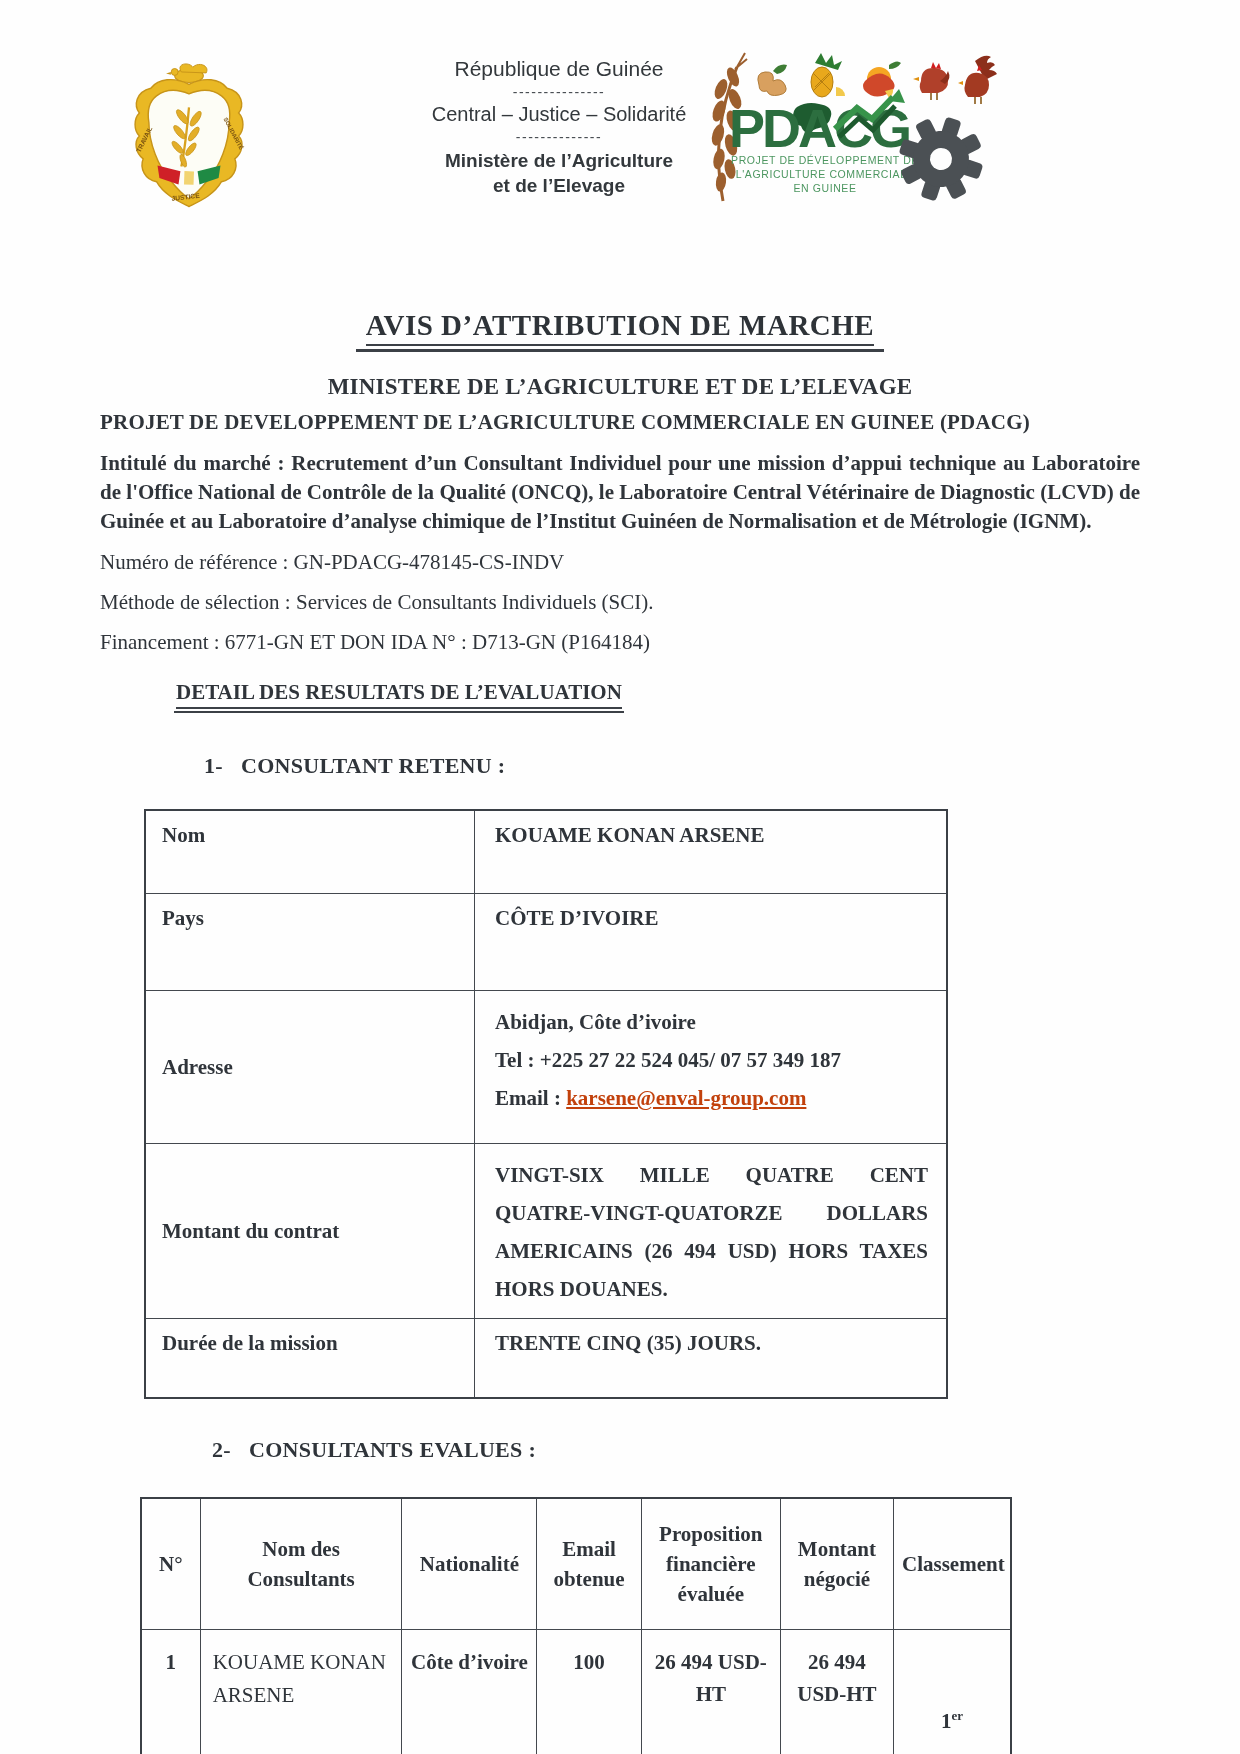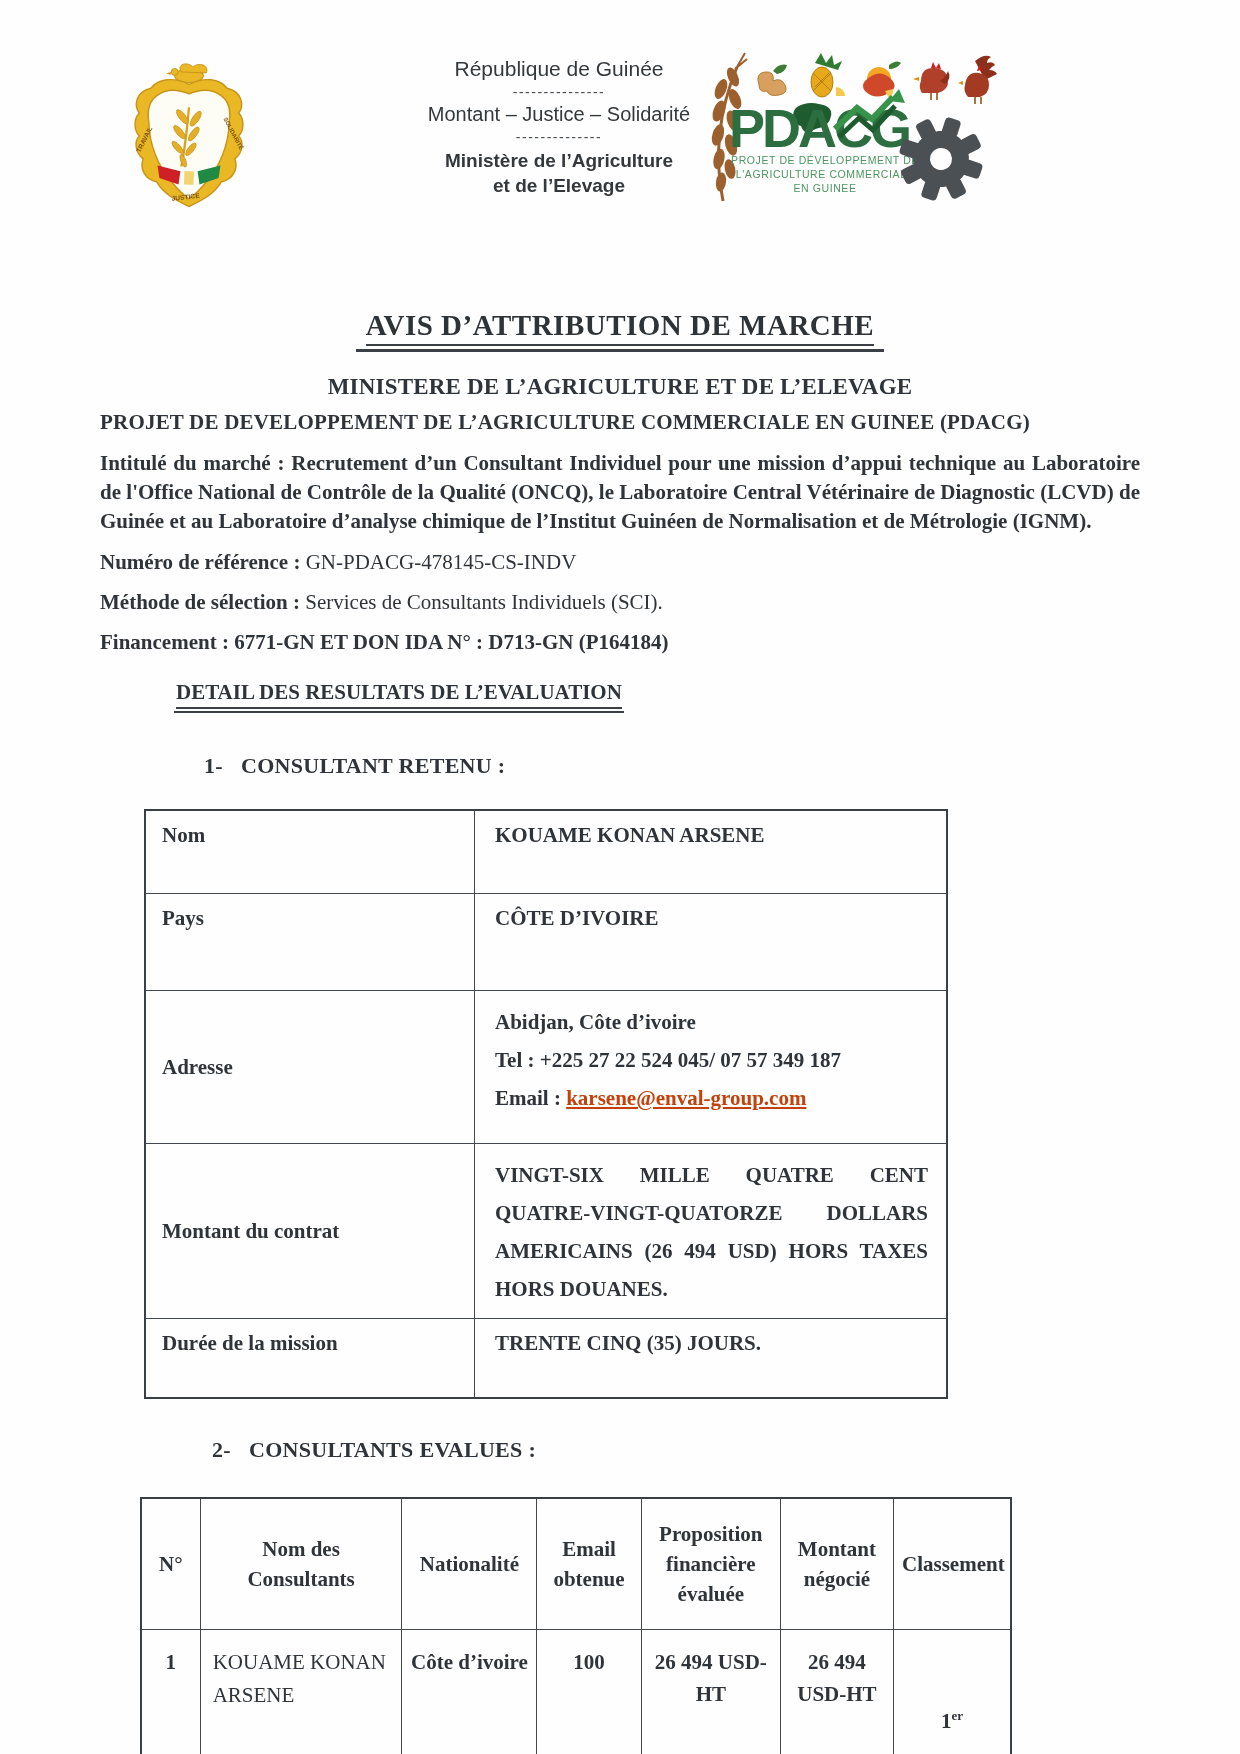--- a/index.html
+++ b/index.html
@@ -40,21 +40,21 @@
   .doc-title:after{content:"";display:block;height:2px;background:#3b4046;margin-top:2px;}
   .sub1{text-align:center;font-size:23px;font-weight:bold;margin-top:22px;letter-spacing:.2px;}
   .sub2{text-align:left;font-size:21px;font-weight:bold;margin-top:10px;white-space:nowrap;letter-spacing:.2px;}
   
   .para{
     margin:14px 0 0 0;
     font-size:21px;font-weight:bold;line-height:29px;
     text-align:justify;
   }
   .field{margin:13px 0 0 0;font-size:21px;line-height:27px;}
-  .field b{font-weight:bold;}
+  .field b{font-weight:normal;}
   .field .reg{font-weight:normal;}
   .detail-heading{margin:24px 0 0 74px;}
   .detail-heading .dh{
     display:inline-block;font-size:21px;font-weight:bold;
     border-bottom:2px solid #3b4046;padding:0 2px 2px 2px;
   }
   .detail-heading .dh:after{content:"";display:block;height:1.6px;background:#3b4046;margin-top:2px;}
   .sec-title{margin:40px 0 0 104px;font-size:22px;font-weight:bold;letter-spacing:.3px;}
   .sec-title .num{margin-right:18px;}
   .sec-title.s2{margin-left:112px;margin-top:38px;}
@@ -121,21 +121,21 @@
       <g font-family="Liberation Sans, sans-serif" font-size="7" font-weight="bold" fill="#7a5310">
         <text transform="translate(15,102) rotate(-64)">TRAVAIL</text>
         <text transform="translate(48,152) rotate(-6)">JUSTICE</text>
         <text transform="translate(102,66) rotate(62)" font-size="6.2">SOLIDARITÉ</text>
       </g>
     </svg>
 
     <div class="hdr-center">
       <div class="l1">République de Guinée</div>
       <div class="sep">---------------</div>
-      <div class="l2">Montant – Justice – Solidarité</div>
+      <div class="l2">Central – Justice – Solidarité</div>
       <div class="sep">--------------</div>
       <div class="min">Ministère de l’Agriculture</div>
       <div class="min">et de l’Elevage</div>
     </div>
 
     <svg class="logo" viewBox="0 0 306 168">
 
       <g fill="#9c5f2e">
         <path d="M30,150 C22,110 24,64 44,16" fill="none" stroke="#9c5f2e" stroke-width="3"></path>
         <ellipse cx="40" cy="26" rx="5" ry="10" transform="rotate(-24 40 26)"></ellipse>

